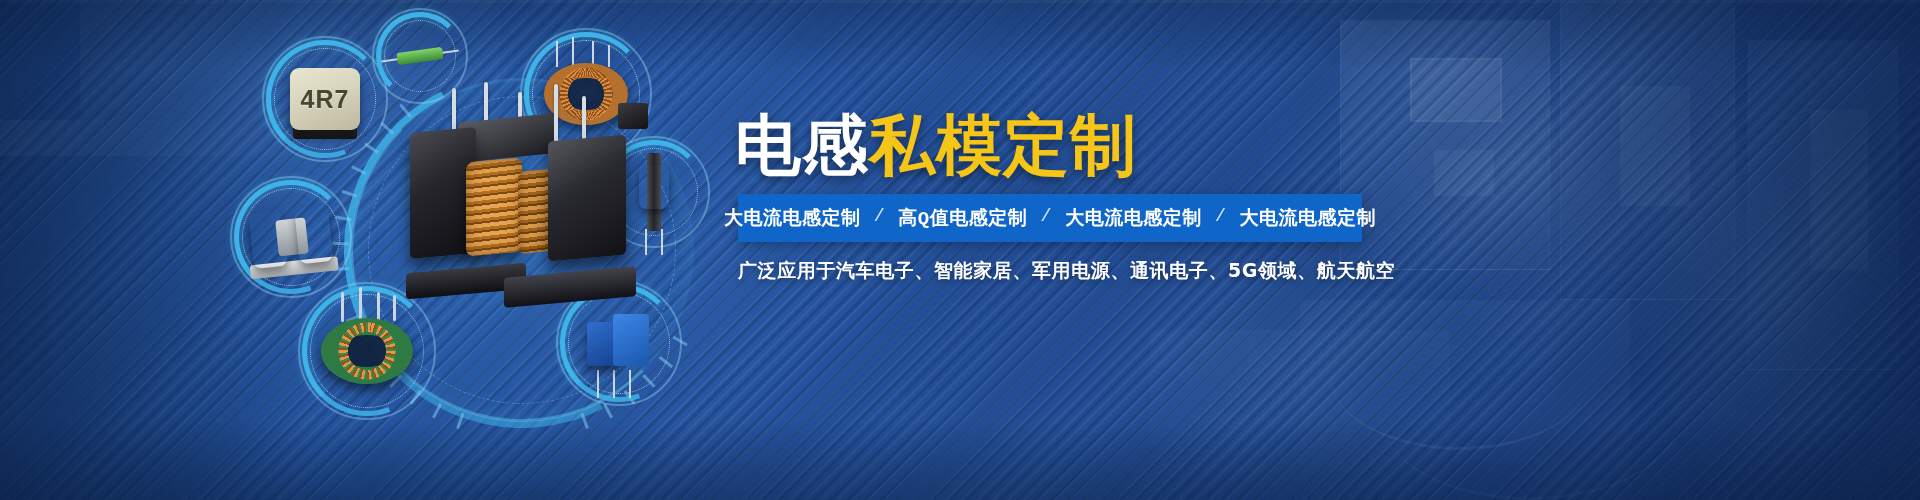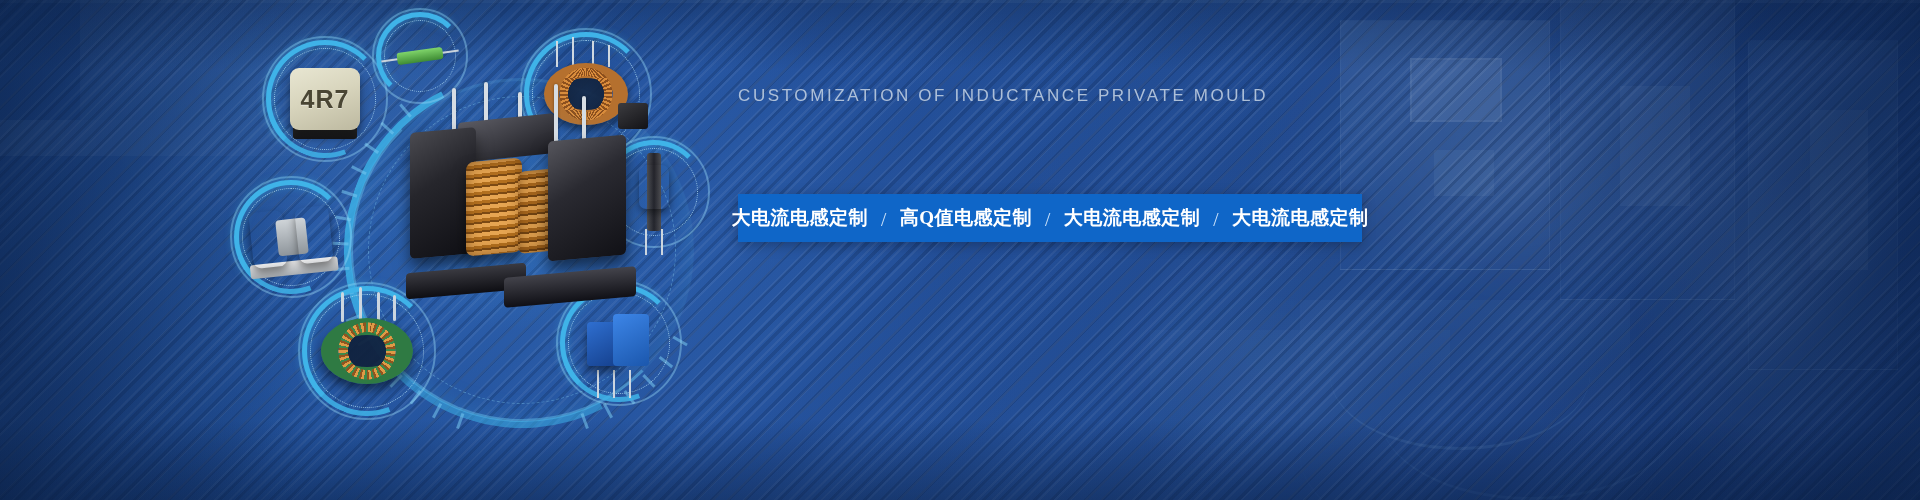--- a/index.html
+++ b/index.html
@@ -370,23 +370,23 @@
   .title .y{ color:#f5c518; text-shadow:0 4px 10px rgba(0,0,0,.45); }
 
   .featbar{
     position:absolute; left:3px; top:194px;
     width:624px; height:48px;
     background:#0f66c8;
     display:flex; align-items:center; justify-content:center;
     box-shadow:0 3px 12px rgba(0,0,0,.28);
   }
   .featbar .row{
-    display:flex; align-items:flex-end; gap:0;
+    display:flex; align-items:flex-start; gap:0;
     font-size:19px; font-weight:700; color:#ffffff;
-    font-family:Liberation Serif, serif;
+    font-family:Liberation Mono, monospace;
     letter-spacing:.5px; white-space:nowrap;
   }
   .featbar .sep{ color:#cfe4fa; font-weight:400; padding:0 13px; }
 
   .tagline{
     position:absolute; left:3px; top:258px;
     font-size:19px; font-weight:700; color:#ffffff;
     font-family:"DejaVu Sans","Liberation Sans",sans-serif;
     letter-spacing:.6px; white-space:nowrap;
     text-shadow:0 2px 6px rgba(0,0,0,.35);
@@ -562,31 +562,32 @@
       <div class="coilB"></div>
       <div class="blkR"></div>
       <div class="footL"></div>
       <div class="footR"></div>
     </div>
 
   </div>
 
   <div class="content">
 
-    <div class="eyebrow">CUSTOMIZATION OF INDUCTANCE PRIVATE MOULD</div>
-
+
+    <div class="title"><span class="w">电感</span><span class="y">私模定制</span></div>
 
     <div class="featbar">
       <div class="row">
           <span>大电流电感定制</span>
           <span class="sep">/</span>
           <span>高Q值电感定制</span>
           <span class="sep">/</span>
           <span>大电流电感定制</span>
           <span class="sep">/</span>
           <span>大电流电感定制</span>
         </div>
     </div>
 
+    <div class="tagline">广泛应用于汽车电子、智能家居、军用电源、通讯电子、5G领域、航天航空</div>
 
   </div>
 
 </div>
 
 </body></html>

